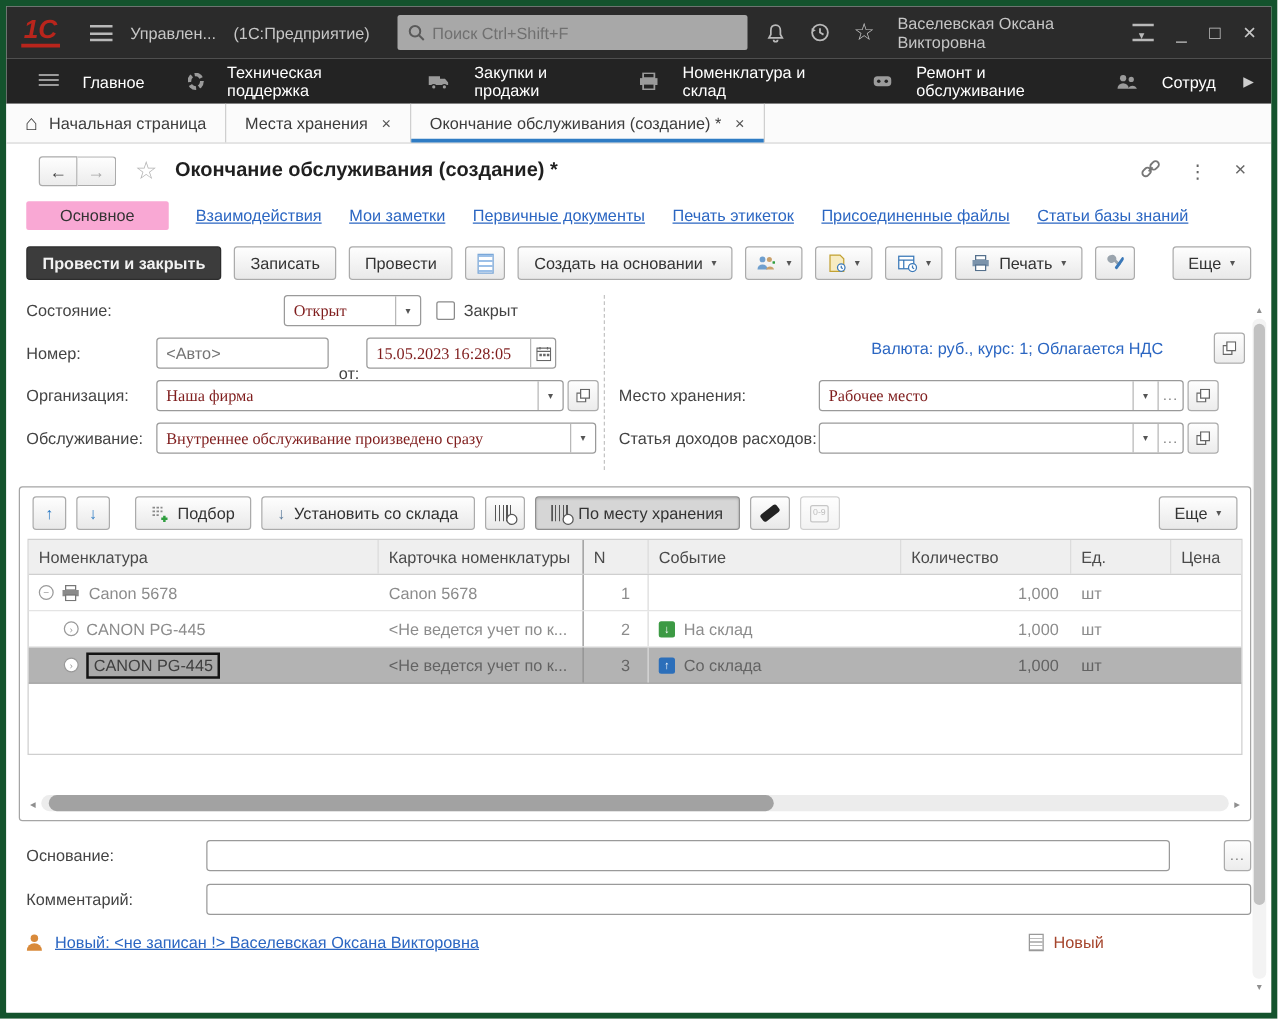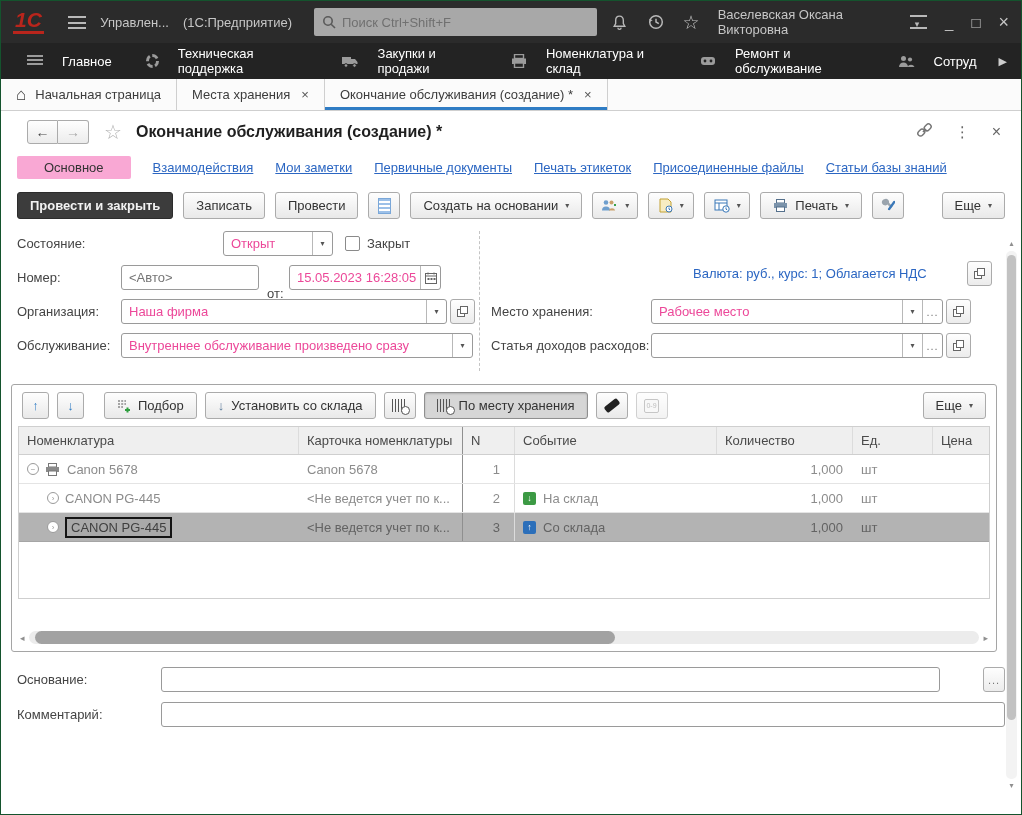--- a/index.html
+++ b/index.html
@@ -1,18 +1,18 @@
 <!DOCTYPE html>
 <html><head>
 <meta charset="utf-8">
 <style>
   * { box-sizing: border-box; margin: 0; padding: 0; }
   html,body { background:#e8e8e8; }
   body { font-family:"Liberation Sans", sans-serif; font-size:13px; color:#333; }
-  .window { width:1022px; height:815px; background:#fff; border:1px solid #14532d; position:relative; overflow:hidden; }
+  .window { width:1022px; height:815px; background:#fff; border:5px solid #14532d; position:relative; overflow:hidden; }
 
   
   .titlebar { height:42px; background:#2b2b2b; display:flex; align-items:center; padding:0 12px; gap:14px; }
   .logo1c { color:#b9251c; font-weight:bold; font-style:italic; font-size:21px; border-bottom:3px solid #b9251c; line-height:20px; padding:0 2px 1px 2px; }
   .hamb { width:20px; height:13px; border-top:2px solid #b9b9b9; border-bottom:2px solid #b9b9b9; position:relative; margin-left:10px; }
   .hamb::after { content:""; position:absolute; left:0; right:0; top:4px; height:2px; background:#b9b9b9; }
   .tb-text { color:#c6c6c6; }
   .searchbox { width:305px; height:28px; background:#a8a8a8; border-radius:2px; display:flex; align-items:center; padding:0 8px; gap:6px; margin-left:8px; }
   .searchbox .ph { color:#707070; }
   .tb-right { margin-left:auto; display:flex; align-items:center; gap:18px; }
@@ -57,21 +57,21 @@
   .btn .dd { font-size:8px; color:#555; }
   .ibtn { width:32px; padding:0; }
   .ibtn.dd2 { width:46px; }
   .stripes { width:13px; height:16px; border:1px solid #7aa7d8; background:repeating-linear-gradient(#9cc0e8 0 2px, #fff 2px 4px); }
   .spacer { flex:1; }
 
   
   .fields { position:relative; height:156px; margin-top:10px; }
   .fl { position:absolute; color:#444; line-height:25px; }
   .combo { position:absolute; height:25px; border:1px solid #9a9a9a; border-radius:3px; background:#fff; display:flex; align-items:stretch; }
-  .combo .val { flex:1; padding:4px 7px; white-space:nowrap; overflow:hidden; color:#ec4899; }
+  .combo .val { flex:1; padding:4px 7px; white-space:nowrap; overflow:hidden; color:#7f1d1d;font-family:Liberation Serif, serif; }
   .combo .seg { width:20px; border-left:1px solid #b8b8b8; display:flex; align-items:center; justify-content:center; color:#555; font-size:8px; }
   .combo .seg.dots { font-size:11px; letter-spacing:1px; color:#777; }
   .sqbtn { position:absolute; width:25px; height:25px; border:1px solid #ababab; border-radius:3px; background:linear-gradient(#fefefe,#ececec); display:flex; align-items:center; justify-content:center; }
   .cb { position:absolute; width:15px; height:15px; border:1px solid #8a8a8a; border-radius:2px; background:#fff; }
   .cur { position:absolute; color:#2b66c2; line-height:25px; }
   .dashsep { position:absolute; left:478px; top:2px; height:140px; border-left:1px dashed #c4c4c4; }
 
   
   .dtabs { display:flex; margin:16px 0 0 16px; position:relative; z-index:2; }
   .dtab { height:27px; display:flex; align-items:center; padding:0 13px; border:1px solid #ababab; background:#e4e4e4; color:#333; margin-left:-1px; }
@@ -524,20 +524,31 @@
     <div class="brow">
       <span class="lbl">Основание:</span>
       <input class="tinput grow1" style="">
       <span class="dots-mini">...</span>
     </div>
     <div class="brow" style="margin-top:10px;">
       <span class="lbl">Комментарий:</span>
       <input class="tinput grow1" style="">
     </div>
 
+    <div class="statusbar">
+      <svg width="13" height="14" viewBox="0 0 13 14">
+          <circle cx="6.5" cy="3.5" r="3" fill="#d98a3a"></circle>
+          <path d="M0.5 13.5 a6 6 0 0 1 12 0 Z" fill="#d98a3a"></path>
+        </svg>
+      <span class="sb-link">Новый: &lt;не записан !&gt; Васелевская Оксана Викторовна</span>
+      <span class="sb-right">
+        <span class="docico"></span>
+        <span class="sb-new">Новый</span>
+      </span>
+    </div>
 
     <div class="vscroll">
       <span class="vs-ar">▴</span>
       <span class="vs-track">
           <span class="vs-thumb"></span>
         </span>
       <span class="vs-ar">▾</span>
     </div>
 
   </div>

